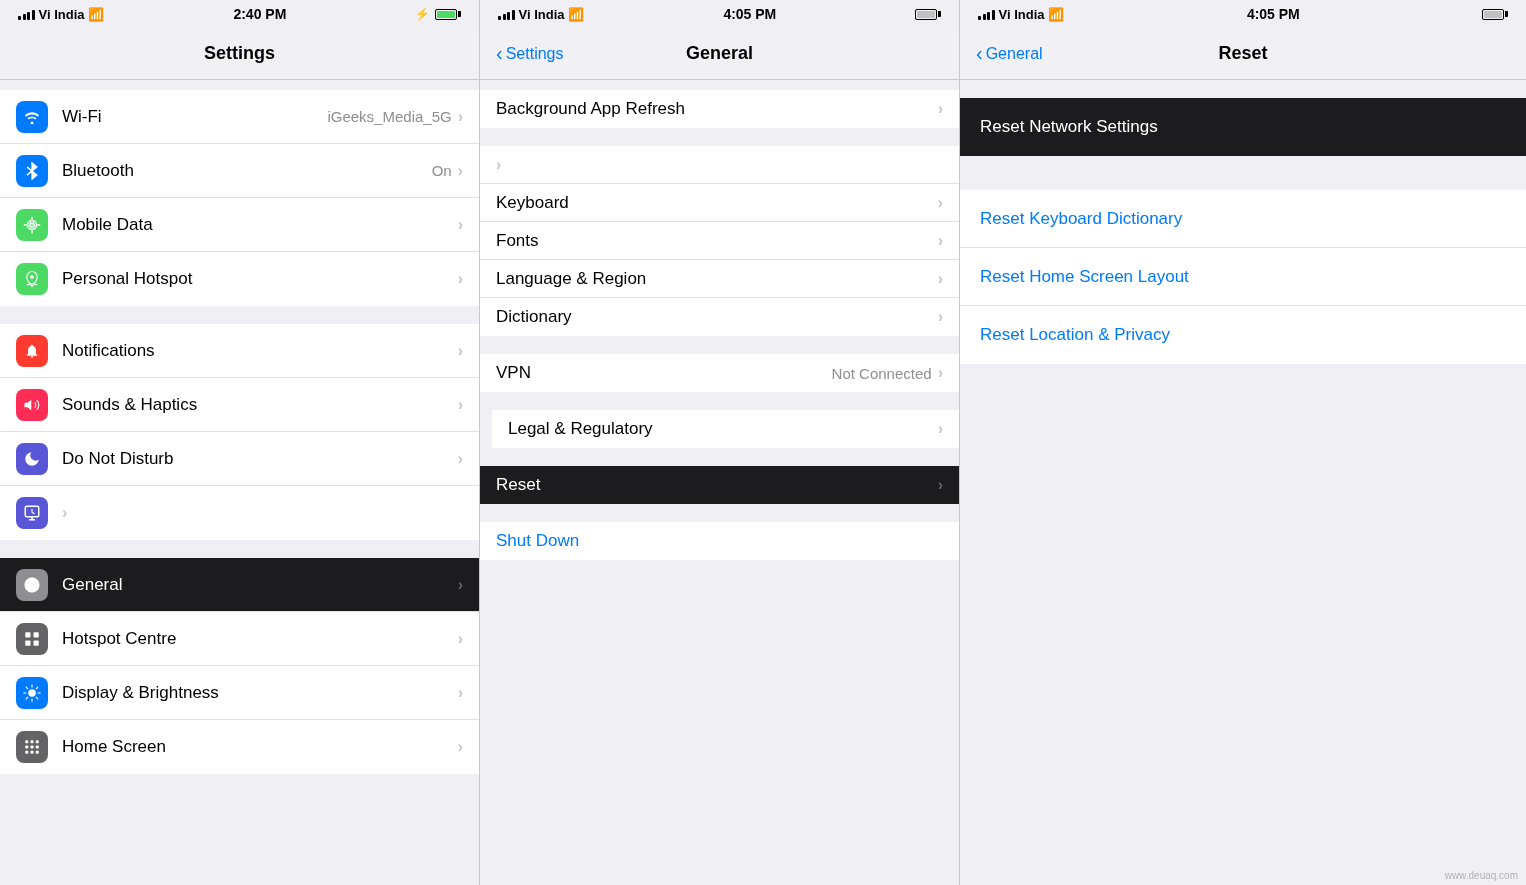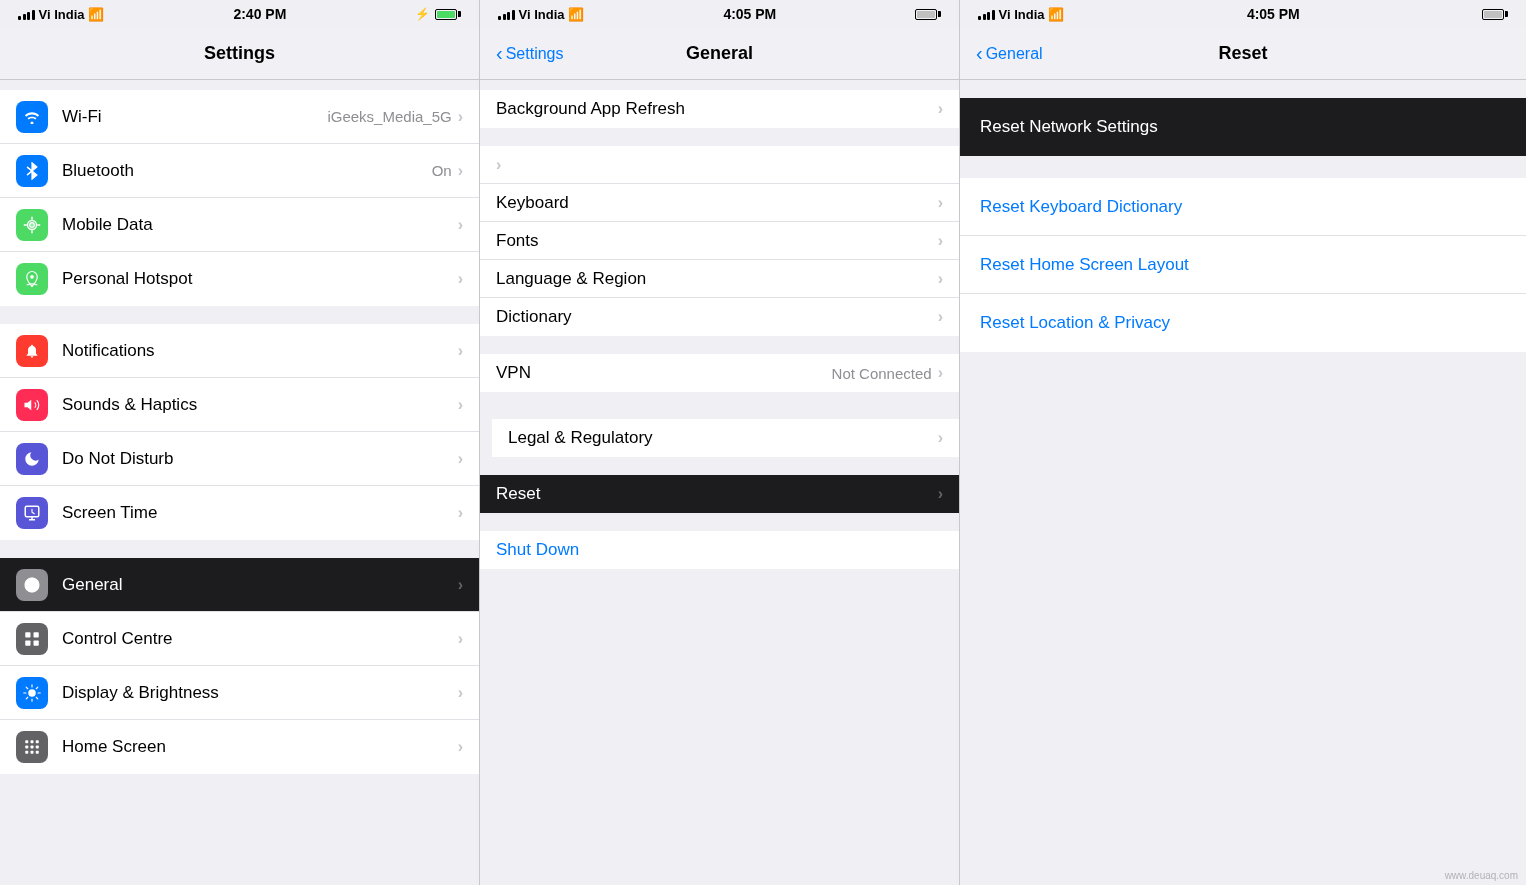--- a/index.html
+++ b/index.html
@@ -414,21 +414,20 @@
       </div>
       <div class="settings-row">
         <div class="row-icon icon-screen-time">
           <svg width="18" height="18" viewBox="0 0 24 24" fill="white">
             <rect x="3" y="3" width="18" height="14" rx="2" ry="2" fill="none" stroke="white" stroke-width="2"></rect>
             <line x1="8" y1="21" x2="16" y2="21" stroke="white" stroke-width="2"></line>
             <line x1="12" y1="17" x2="12" y2="21" stroke="white" stroke-width="2"></line>
             <path d="M12 7v4l3 2" stroke="white" stroke-width="1.5" fill="none" stroke-linecap="round"></path>
           </svg>
         </div>
-        <span class="row-label">Screen Time</span>
         <span class="chevron">›</span>
       </div>
     </div>
 
     <div class="group-separator"></div>
 
     <div class="settings-group" style="margin-top:0;">
       <div class="settings-row active">
         <div class="row-icon icon-general">
           <svg width="18" height="18" viewBox="0 0 24 24" fill="white">
@@ -442,21 +441,21 @@
       </div>
       <div class="settings-row">
         <div class="row-icon icon-control">
           <svg width="18" height="18" viewBox="0 0 24 24" fill="white">
             <rect x="3" y="3" width="7" height="7" rx="1" fill="white"></rect>
             <rect x="14" y="3" width="7" height="7" rx="1" fill="white"></rect>
             <rect x="3" y="14" width="7" height="7" rx="1" fill="white"></rect>
             <rect x="14" y="14" width="7" height="7" rx="1" fill="white"></rect>
           </svg>
         </div>
-        <span class="row-label">Control Centre</span>
+        <span class="row-label">Hotspot Centre</span>
         <span class="chevron">›</span>
       </div>
       <div class="settings-row">
         <div class="row-icon icon-display">
           <svg width="18" height="18" viewBox="0 0 24 24" fill="white">
             <circle cx="12" cy="12" r="5" fill="white"></circle>
             <path d="M12 1v3M12 20v3M4.22 4.22l2.12 2.12M17.66 17.66l2.12 2.12M1 12h3M20 12h3M4.22 19.78l2.12-2.12M17.66 6.34l2.12-2.12" stroke="white" stroke-width="1.5" stroke-linecap="round"></path>
           </svg>
         </div>
         <span class="row-label">Display &amp; Brightness</span>
@@ -555,21 +554,21 @@
     <div class="settings-group" style="margin-top:0;">
       <div class="plain-row">
         <span class="plain-label">VPN</span>
         <span class="plain-value">Not Connected</span>
         <span class="chevron">›</span>
       </div>
     </div>
 
     <div class="group-separator"></div>
 
-    <div class="settings-group" style="margin-top:9px;padding-left:12px;">
+    <div class="settings-group" style="margin-top:0;padding-left:12px;">
       <div class="plain-row">
         <span class="plain-label">Legal &amp; Regulatory</span>
         <span class="chevron">›</span>
       </div>
     </div>
 
     <div class="group-separator"></div>
 
     <div class="settings-group" style="margin-top:0;">
       <div class="plain-row active">
@@ -628,21 +627,21 @@
     <div class="group-separator"></div>
 
     <div class="settings-group" style="margin-top:0;">
       <div class="reset-row active">
         <span class="reset-label active">Reset Network Settings</span>
       </div>
     </div>
 
     <div class="group-separator"></div>
 
-    <div class="settings-group" style="margin-top:4px;">
+    <div class="settings-group" style="margin-top:16px;">
       <div class="reset-row">
         <span class="reset-label">Reset Keyboard Dictionary</span>
       </div>
       <div class="reset-row">
         <span class="reset-label">Reset Home Screen Layout</span>
       </div>
       <div class="reset-row">
         <span class="reset-label">Reset Location &amp; Privacy</span>
       </div>
     </div>

